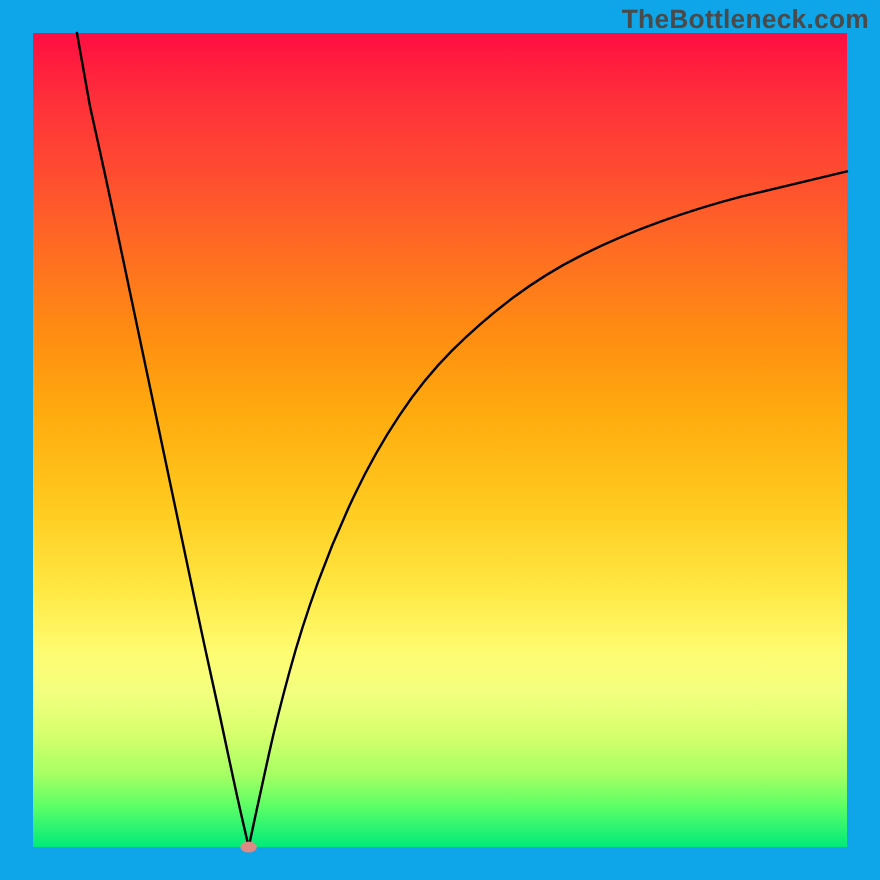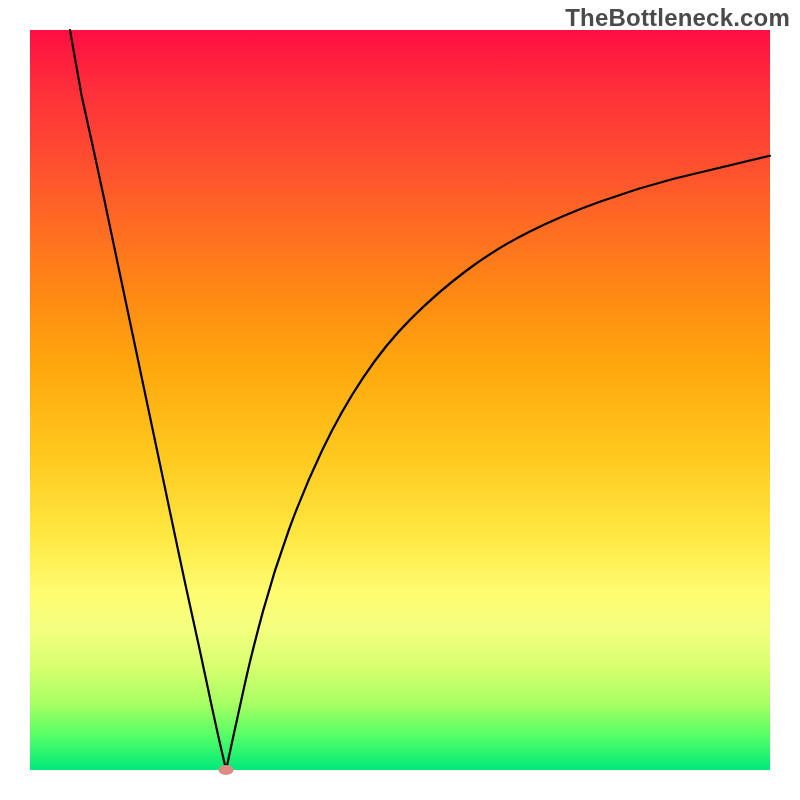--- a/index.html
+++ b/index.html
@@ -8,21 +8,21 @@
     width: 800px;
     height: 800px;
     background: #000;
     overflow: hidden;
     font-family: Arial, Helvetica, sans-serif;
   }
   .outer {
     position: relative;
     width: 800px;
     height: 800px;
-    background: #ffffff;
+    background: #0ea5e9;
   }
   .watermark {
     position: absolute;
     top: 4px;
     right: 10px;
     color: #4a4a4a;
     font-size: 24px;
     font-weight: 600;
     letter-spacing: 0.2px;
     z-index: 20;

